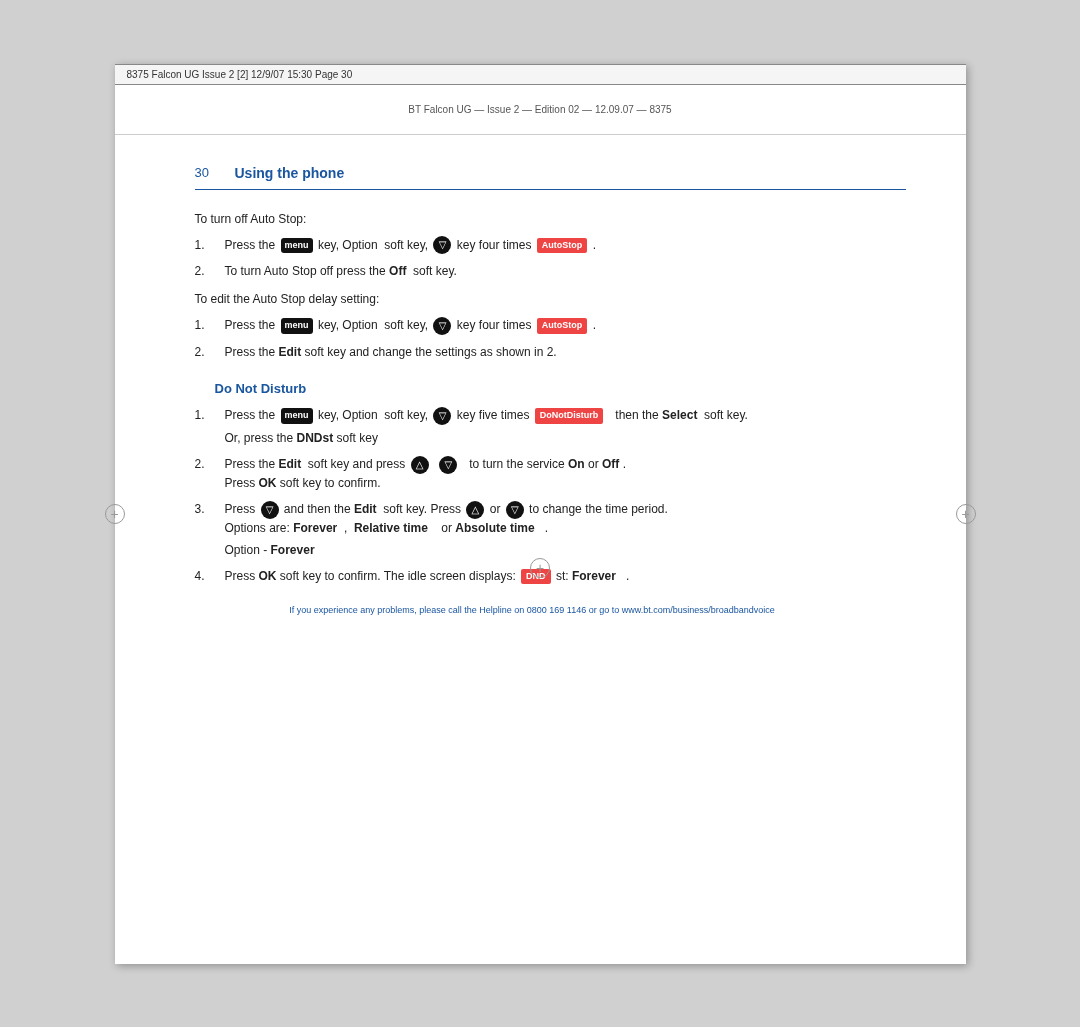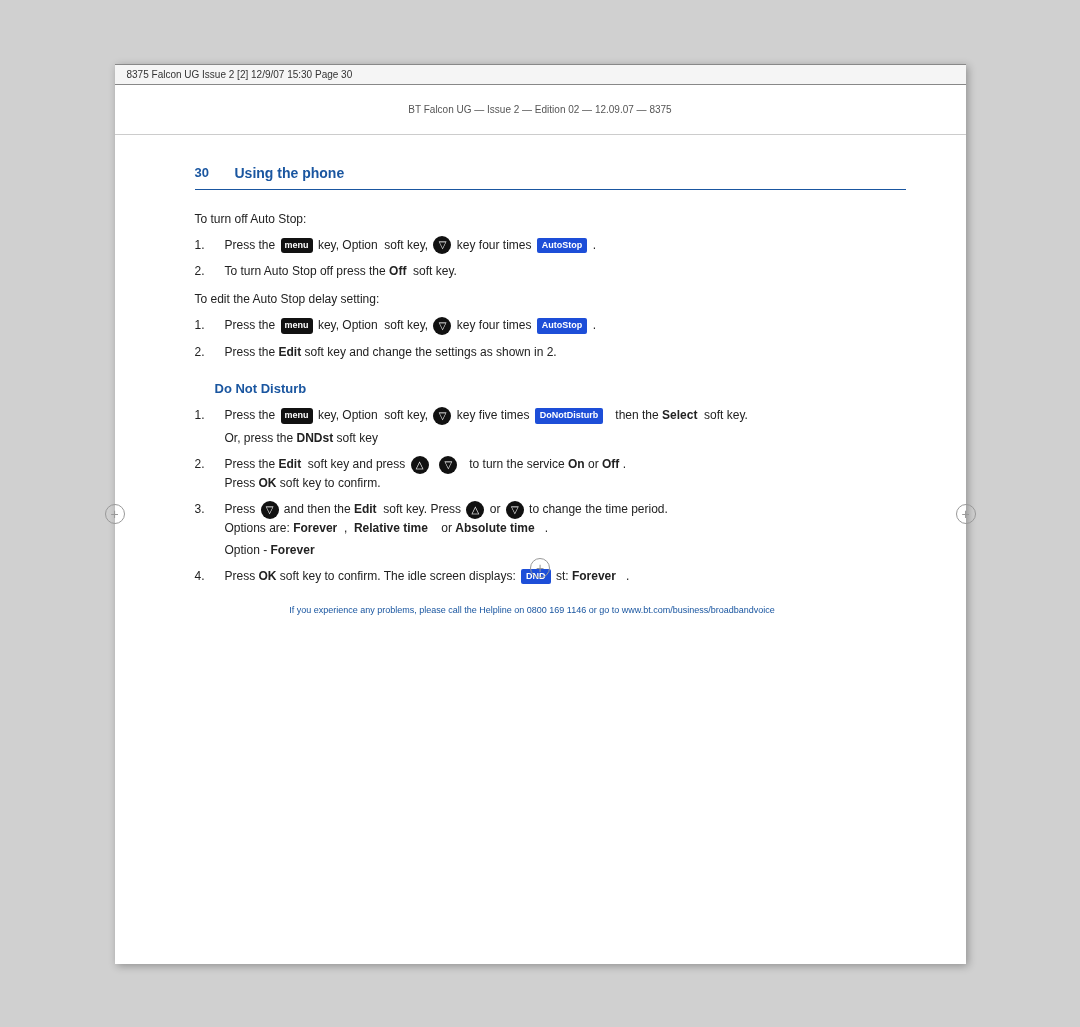--- a/index.html
+++ b/index.html
@@ -76,21 +76,21 @@
 
     .page-title-row {
       display: flex;
       align-items: flex-start;
       margin-bottom: 8px;
     }
 
     .page-number {
       font-size: 13px;
       color: #1a56a0;
-      font-weight: bold;
+      font-weight: normal;
       min-width: 40px;
     }
 
     .section-title {
       font-size: 14px;
       color: #1a56a0;
       font-weight: bold;
     }
 
     .divider-line {
@@ -155,21 +155,21 @@
       width: 18px;
       height: 18px;
       line-height: 18px;
       text-align: center;
       vertical-align: middle;
       margin: 0 2px;
     }
 
     .tag-label {
       display: inline-block;
-      background: #1d4ed8;
+      background: #ef4444;
       color: #fff;
       font-size: 9px;
       padding: 1px 5px;
       border-radius: 2px;
       vertical-align: middle;
       margin: 0 2px;
       font-weight: bold;
     }
 
     .footer-text {

